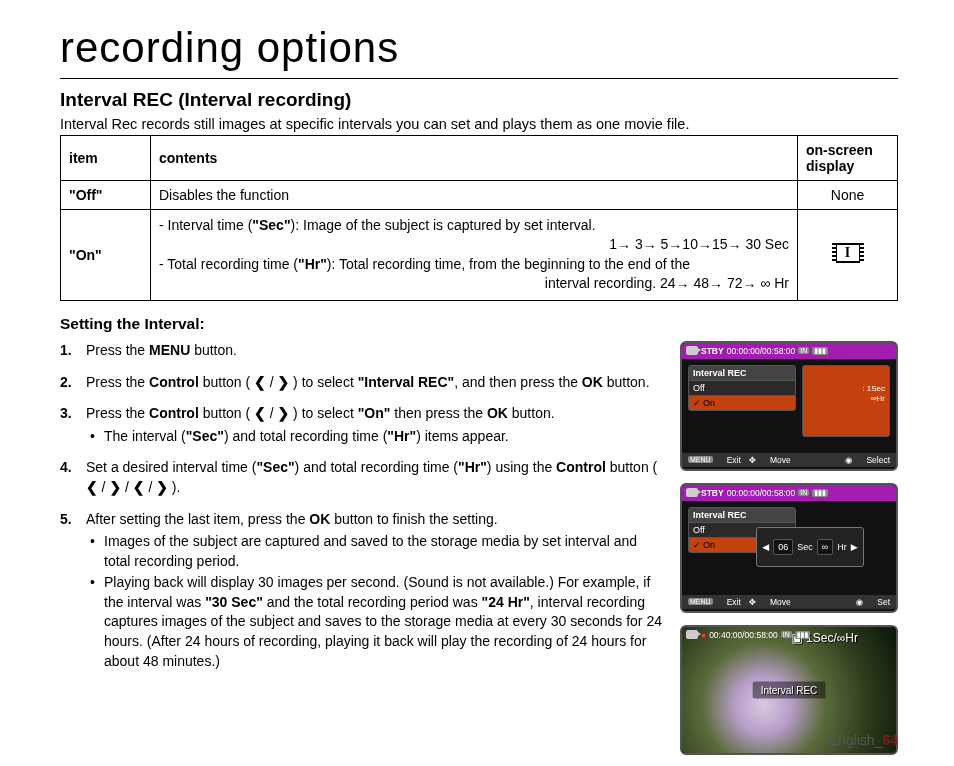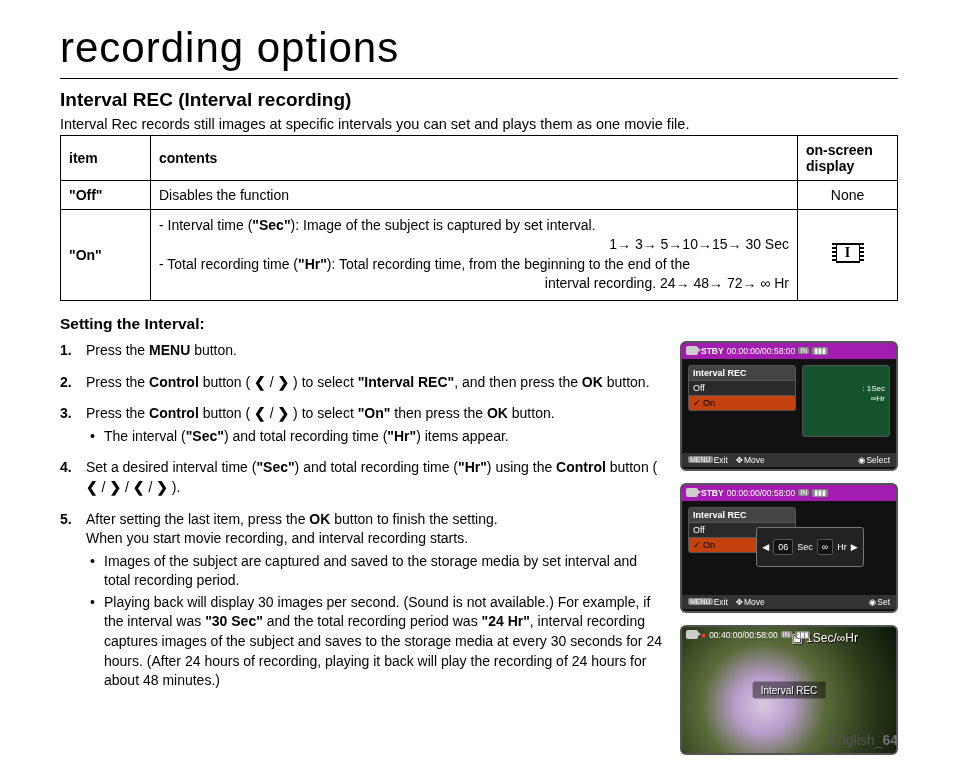--- a/index.html
+++ b/index.html
@@ -123,38 +123,38 @@
     border-radius:3px;
     font-size:9px;
   }
   .menu-head { background:#444; padding:2px 4px; font-weight:bold; }
   .menu-item { padding:2px 4px; border-top:1px solid #555; }
   .menu-item.sel { background:#c2410c; color:#000; }
   .screen .side-box {
     position:absolute;
     top:22px; right:6px;
     width:88px; height:72px;
-    background:#14532d;
+    background:#c2410c;
     border:1px solid #555;
     border-radius:3px;
     font-size:8px;
     padding:18px 4px 4px;
     text-align:right;
     line-height:1.3;
   }
   .screen .bot {
     position:absolute;
     bottom:2px; left:0; right:0;
     display:flex;
     gap:8px;
     padding:2px 6px;
     font-size:8.5px;
     background:#333;
   }
-  .screen .bot .b { display:flex; align-items:center; gap:1px; }
+  .screen .bot .b { display:flex; align-items:center; gap:14px; }
   .badge { display:inline-block; background:#888; border-radius:2px; padding:0 2px; font-size:7px; }
   .popup {
     position:absolute;
     top:42px; left:74px;
     width:108px; height:40px;
     background:#222;
     border:1px solid #777;
     border-radius:3px;
     display:flex;
     align-items:center;
@@ -191,21 +191,21 @@
     position:absolute; inset:2px;
     display:flex; align-items:center; justify-content:center;
     font-weight:bold; font-family:serif; font-size:14px;
   }
   .footer {
     position:absolute;
     bottom:18px; right:56px;
     font-size:14px;
     color:#555;
   }
-  .footer .pg { font-weight:bold; color:#737373;margin-top:48px; }
+  .footer .pg { font-weight:bold; color:#7f1d1d;margin-top:48px; }
   .cam-icon { display:inline-block; width:12px; height:9px; background:#ccc; border-radius:2px; position:relative; }
   .cam-icon::after { content:""; position:absolute; right:-3px; top:2px; width:0; height:0; border-left:3px solid #ccc; border-top:2.5px solid transparent; border-bottom:2.5px solid transparent;}
 </style>
 </head>
 <body>
 
 <div class="page-title">recording options</div>
 
 <div class="section-title">Interval REC (Interval recording)</div>
 <div class="intro">
@@ -256,21 +256,20 @@
       <li>
         <span>The interval (</span><b>"Sec"</b><span>) and total recording time (</span><b>"Hr"</b><span>) items appear.</span>
       </li>
     </ul>
   </li>
   <li>
     <span>Set a desired interval time (</span><b>"Sec"</b><span>) and total recording time (</span><b>"Hr"</b><span>) using the </span><b>Control</b><span> button ( </span><span class="icon-chev">❮</span><span> / </span><span class="icon-chev">❯</span><span> / </span><span class="icon-chev">❮</span><span> / </span><span class="icon-chev">❯</span><span> ).</span>
   </li>
   <li>
     <span>After setting the last item, press the </span><b>OK</b><span> button to finish the setting.</span><br>
-    <span>When you start movie recording, and interval recording starts.</span>
     <ul class="bullets">
       <li>Images of the subject are captured and saved to the storage media by set interval and total recording period.</li>
       <li>
         <span>Playing back will display 30 images per second. (Sound is not available.) For example, if the interval was </span><b>"30 Sec"</b><span> and the total recording period was </span><b>"24 Hr"</b><span>, interval recording captures images of the subject and saves to the storage media at every 30 seconds for 24 hours. (After 24 hours of recording, playing it back will play the recording of 24 hours for about 48 minutes.)</span>
       </li>
     </ul>
   </li>
 </ol>
 </div>
 

